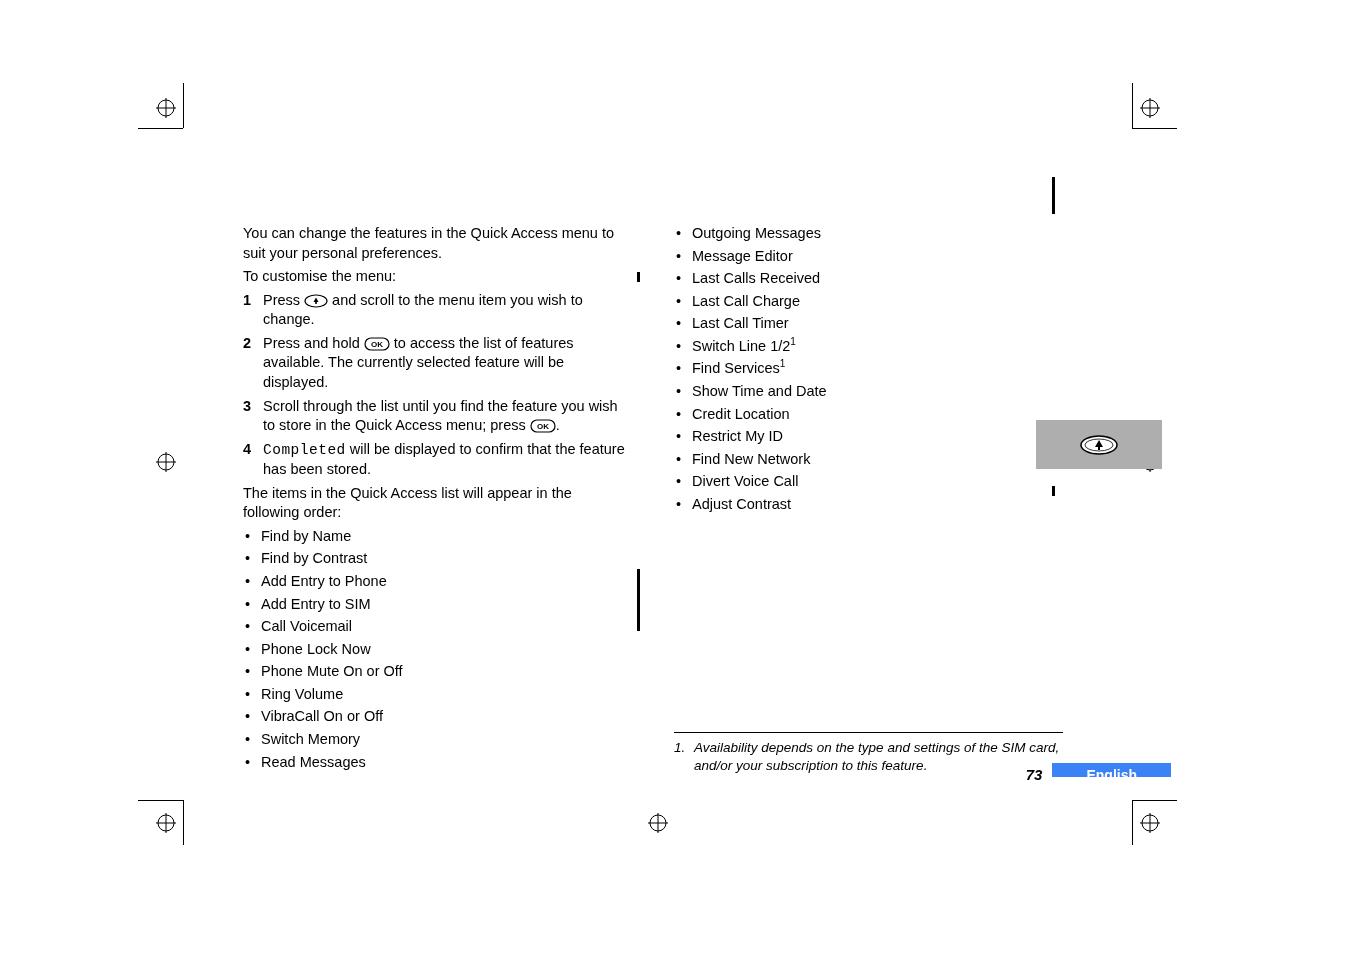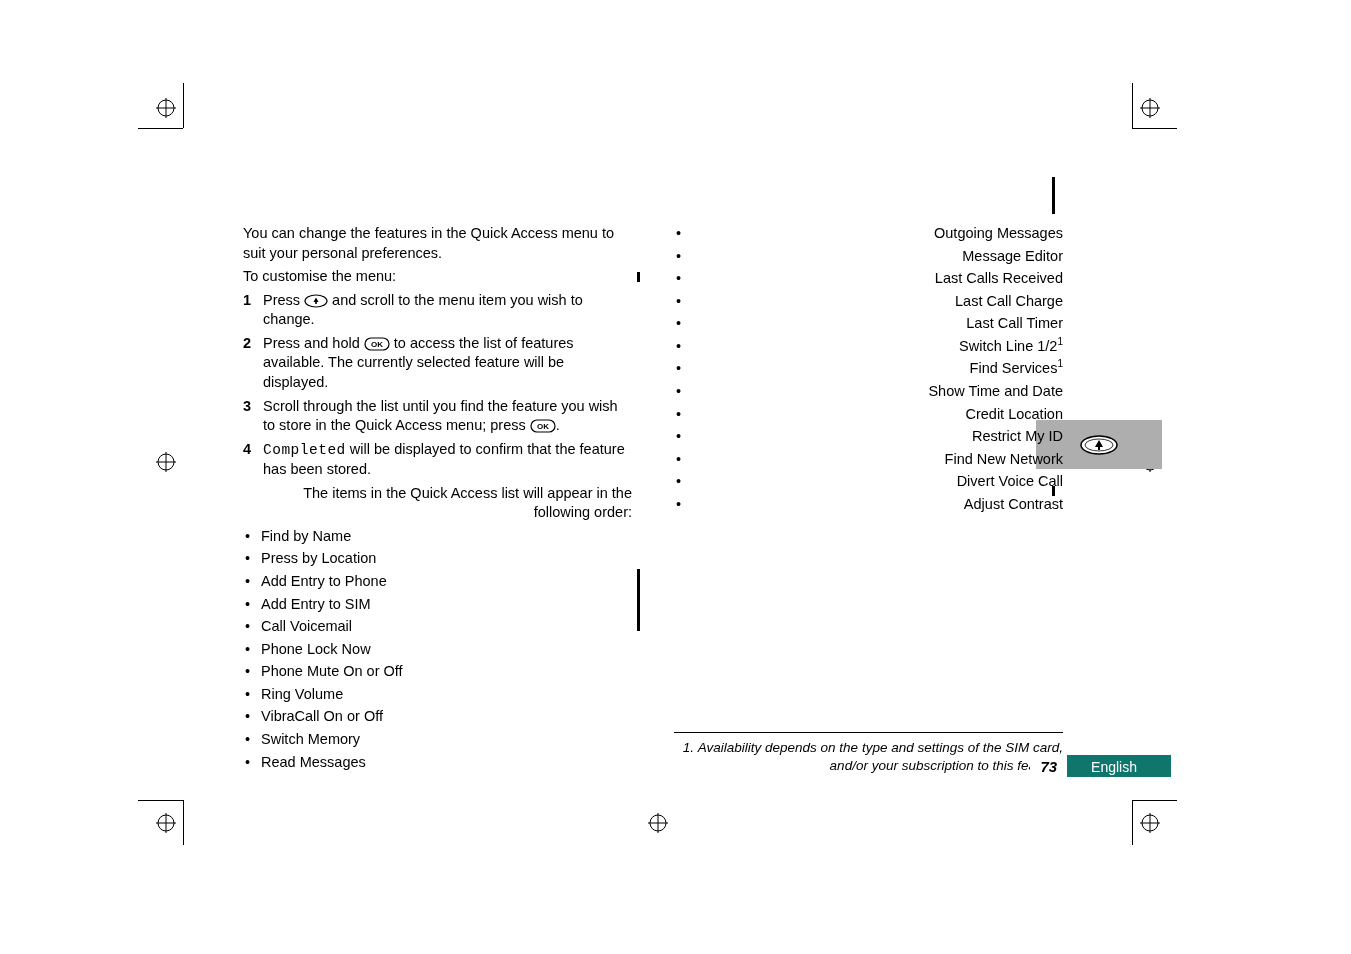--- a/index.html
+++ b/index.html
@@ -35,23 +35,23 @@
 
   .lcd { font-family: "Courier New", monospace; letter-spacing: 0.5px; }
 
   
   .fnrule { border: 0; border-top: 1px solid #000; margin: 0 0 6px 0; width: 100%; }
   .footnote { font-style: italic; font-size: 13.5px; display: flex; }
   .footnote .fnum { width: 20px; flex: none; }
   .footnote .ftxt { flex: 1; }
 
   
-  .footer { position: absolute; right: 180px; bottom: 177px; display: flex; align-items: stretch; height: 22px; }
+  .footer { position: absolute; right: 180px; bottom: 177px; display: flex; align-items: stretch; height: 14px; }
   .pagenum { font-weight: 700; font-style: italic; font-size: 15px; padding: 2px 10px 0 10px; background: #fff; }
-  .langbox { background: #0f766e; color: #fff; font-weight: 400; font-size: 14px; padding: 3px 34px 2px 24px; }
+  .langbox { background: #3b82f6; color: #fff; font-weight: 700; font-size: 14px; padding: 3px 34px 2px 34px; }
 
   
   .tab { position: absolute; right: 189px; top: 420px; width: 126px; height: 49px; background: #aeaeae; display: flex; align-items: center; justify-content: center; }
   .tab svg { width: 40px; height: 22px; display: block; }
 </style>
 </head>
 <body>
 
 <div class="page">
 
@@ -166,38 +166,38 @@
           </div>
         </div>
 
         <div class="step">
           <div class="num">4</div>
           <div class="txt">
             <span class="lcd">Completed</span><span> will be displayed to confirm that the feature has been stored.</span>
           </div>
         </div>
 
-        <p style="margin-top:2px;text-align:right;">The items in the Quick Access list will appear in the following order:</p>
+        <p style="margin-top:2px;">The items in the Quick Access list will appear in the following order:</p>
 
         <ul class="bullets">
           <li>Find by Name</li>
-          <li>Press by Location</li>
+          <li>Find by Contrast</li>
           <li>Add Entry to Phone</li>
           <li>Add Entry to SIM</li>
           <li>Call Voicemail</li>
           <li>Phone Lock Now</li>
           <li>Phone Mute On or Off</li>
           <li>Ring Volume</li>
           <li>VibraCall On or Off</li>
           <li>Switch Memory</li>
           <li>Read Messages</li>
         </ul>
       </div>
 
-      <div class="col" style="display:flex; flex-direction:column;text-align:right;">
+      <div class="col" style="display:flex; flex-direction:column;">
         <ul class="bullets">
           <li>Outgoing Messages</li>
           <li>Message Editor</li>
           <li>Last Calls Received</li>
           <li>Last Call Charge</li>
           <li>Last Call Timer</li>
           <li><span>Switch Line 1/2</span><sup>1</sup></li>
           <li><span> Find Services</span><sup>1</sup></li>
           <li>Show Time and Date</li>
           <li>Credit Location</li>

